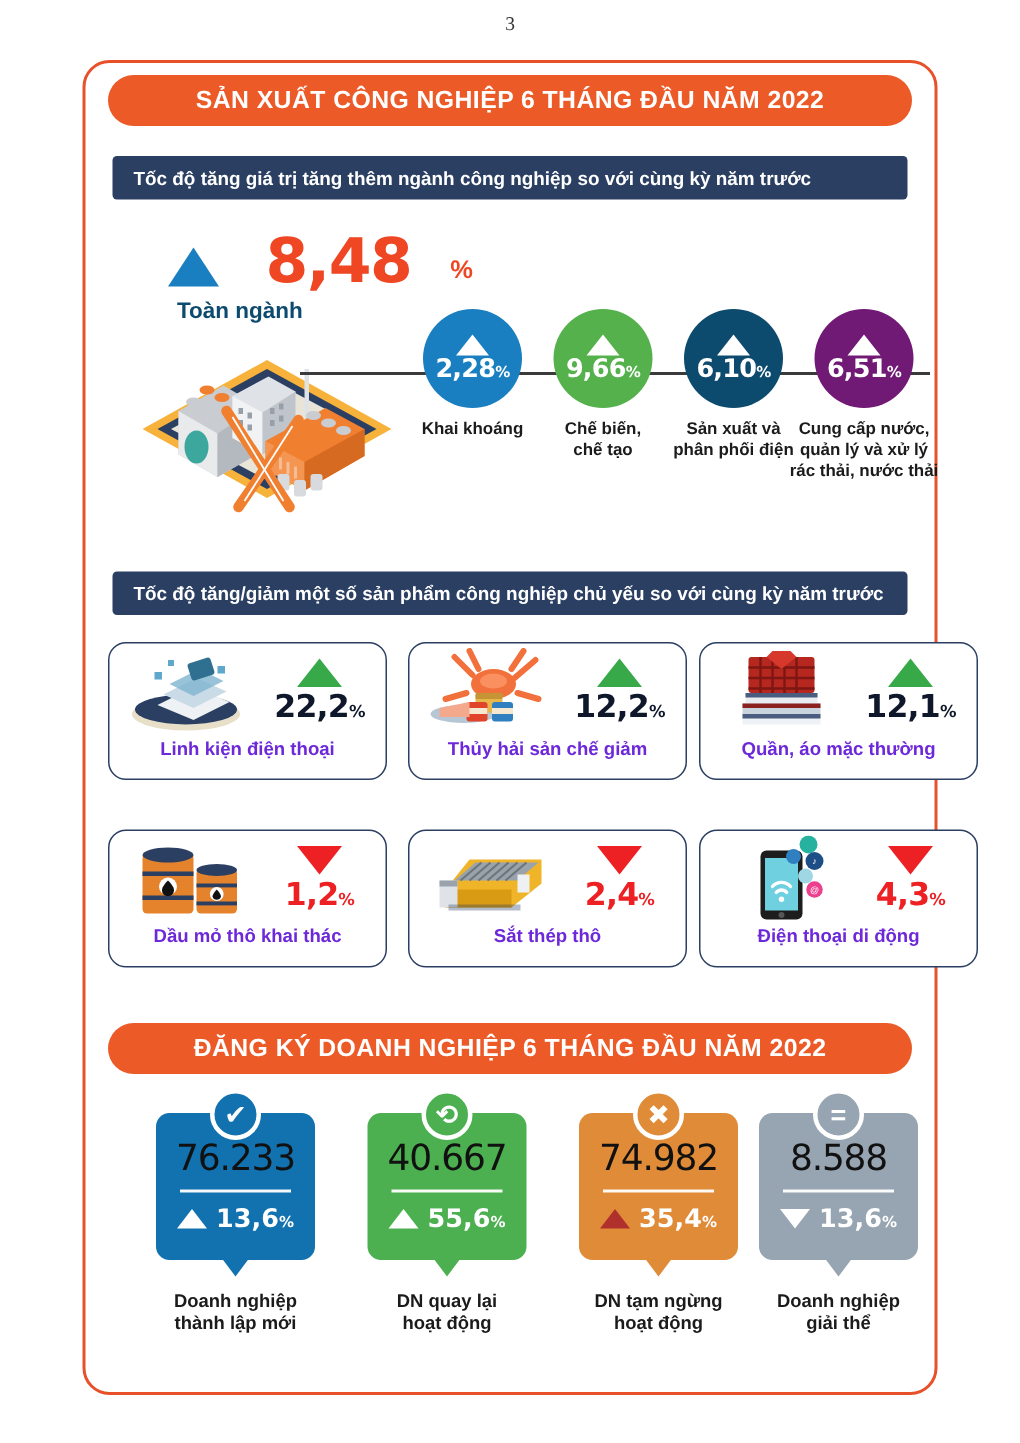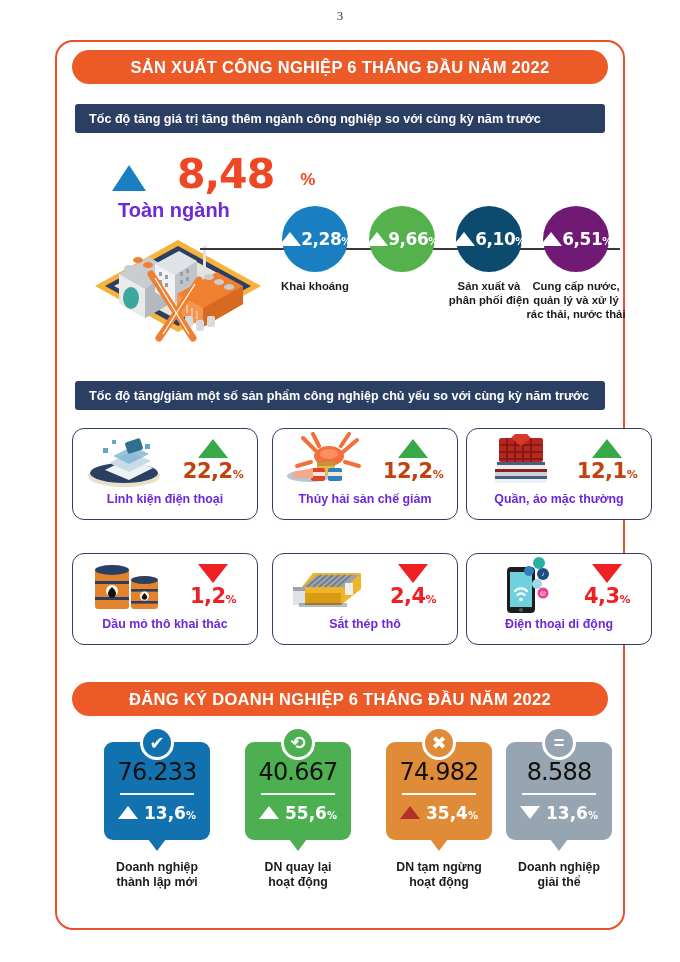--- a/index.html
+++ b/index.html
@@ -41,36 +41,36 @@
   .tri-up-blue{
     width:0;height:0;border-left:17px solid transparent;border-right:17px solid transparent;
     border-bottom:26px solid #1a7fc1;margin-top:10px;margin-right:7px;
   }
   .headline-val{
     font-size:41px;font-weight:bold;color:#ef4623;line-height:.95;
     letter-spacing:-1px;font-family:"DejaVu Sans",sans-serif;
   }
   .headline-pct{font-size:17px;font-weight:bold;color:#ef4623;margin-left:2px;align-self:flex-end;margin-bottom:4px;}
   .headline-label{
-    position:absolute;left:118px;top:199px;font-size:20px;font-weight:bold;color:#6d28d9;
+    position:absolute;left:118px;top:199px;font-size:15px;font-weight:bold;color:#0c4a6e;
   }
 
   
   .factory{position:absolute;left:93px;top:228px;width:170px;height:115px;}
 
   
   .connector{
     position:absolute;left:200px;top:248px;width:420px;height:2px;background:#3a3a3a;
   }
 
   
   .circle-item{position:absolute;top:206px;width:122px;text-align:center;}
   .circle{
     width:66px;height:66px;border-radius:50%;margin:0 auto;position:relative;
-    display:flex;flex-direction:row;align-items:center;justify-content:center;
+    display:flex;flex-direction:column;align-items:center;justify-content:center;
   }
   .circle .tri{
     width:0;height:0;border-left:11px solid transparent;border-right:11px solid transparent;
     border-bottom:14px solid #fff;margin-bottom:1px;
   }
   .circle .v{
     color:#fff;font-weight:bold;font-size:17px;line-height:1;
     font-family:"DejaVu Sans",sans-serif;letter-spacing:-.5px;
   }
   .circle .v span{font-size:10px;}
@@ -84,21 +84,21 @@
     position:absolute;width:186px;height:92px;border:1.6px solid #2b3f63;
     border-radius:12px;background:#fff;box-sizing:border-box;
   }
   .pcard .row{display:flex;align-items:center;height:62px;padding:2px 6px 0 6px;box-sizing:border-box;}
   .pcard .art{width:96px;height:58px;position:relative;flex:none;}
   .pcard .stat{flex:1;display:flex;flex-direction:column;align-items:center;justify-content:center;}
   .tri-up-green{width:0;height:0;border-left:15px solid transparent;border-right:15px solid transparent;border-bottom:19px solid #37a948;}
   .tri-dn-red{width:0;height:0;border-left:15px solid transparent;border-right:15px solid transparent;border-top:19px solid #ed2024;}
   .pval{font-size:21px;font-weight:bold;line-height:1.05;margin-top:2px;font-family:"DejaVu Sans",sans-serif;letter-spacing:-.5px;}
   .pval span{font-size:11px;}
-  .up .pval{color:#c2410c;} .dn .pval{color:#ed2024;}
+  .up .pval{color:#0f172a;} .dn .pval{color:#ed2024;}
   .pcard .cap{
     text-align:center;font-size:12.4px;font-weight:bold;color:#6d28d9;margin-top:1px;
   }
   #p0{left:72px;top:428px;} #p1{left:272px;top:428px;} #p2{left:466px;top:428px;}
   #p3{left:72px;top:553px;} #p4{left:272px;top:553px;} #p5{left:466px;top:553px;}
 
   
   .bcard{position:absolute;top:742px;width:106px;}
   .bbox{
     width:106px;height:98px;border-radius:9px;position:relative;
@@ -214,20 +214,21 @@
     <div class="tri"></div>
     <div class="v"><b>2,28</b><span>%</span></div>
   </div>
   <div class="circle-label">Khai khoáng</div>
 </div>
 <div class="circle-item" id="circ-1">
   <div class="circle" style="background:#55b14c">
     <div class="tri"></div>
     <div class="v"><b>9,66</b><span>%</span></div>
   </div>
+  <div class="circle-label">Chế biến,<br>chế tạo</div>
 </div>
 <div class="circle-item" id="circ-2">
   <div class="circle" style="background:#0c4a6e">
     <div class="tri"></div>
     <div class="v"><b>6,10</b><span>%</span></div>
   </div>
   <div class="circle-label">Sản xuất và<br>phân phối điện</div>
 </div>
 <div class="circle-item" id="circ-3">
   <div class="circle" style="background:#701a75">

